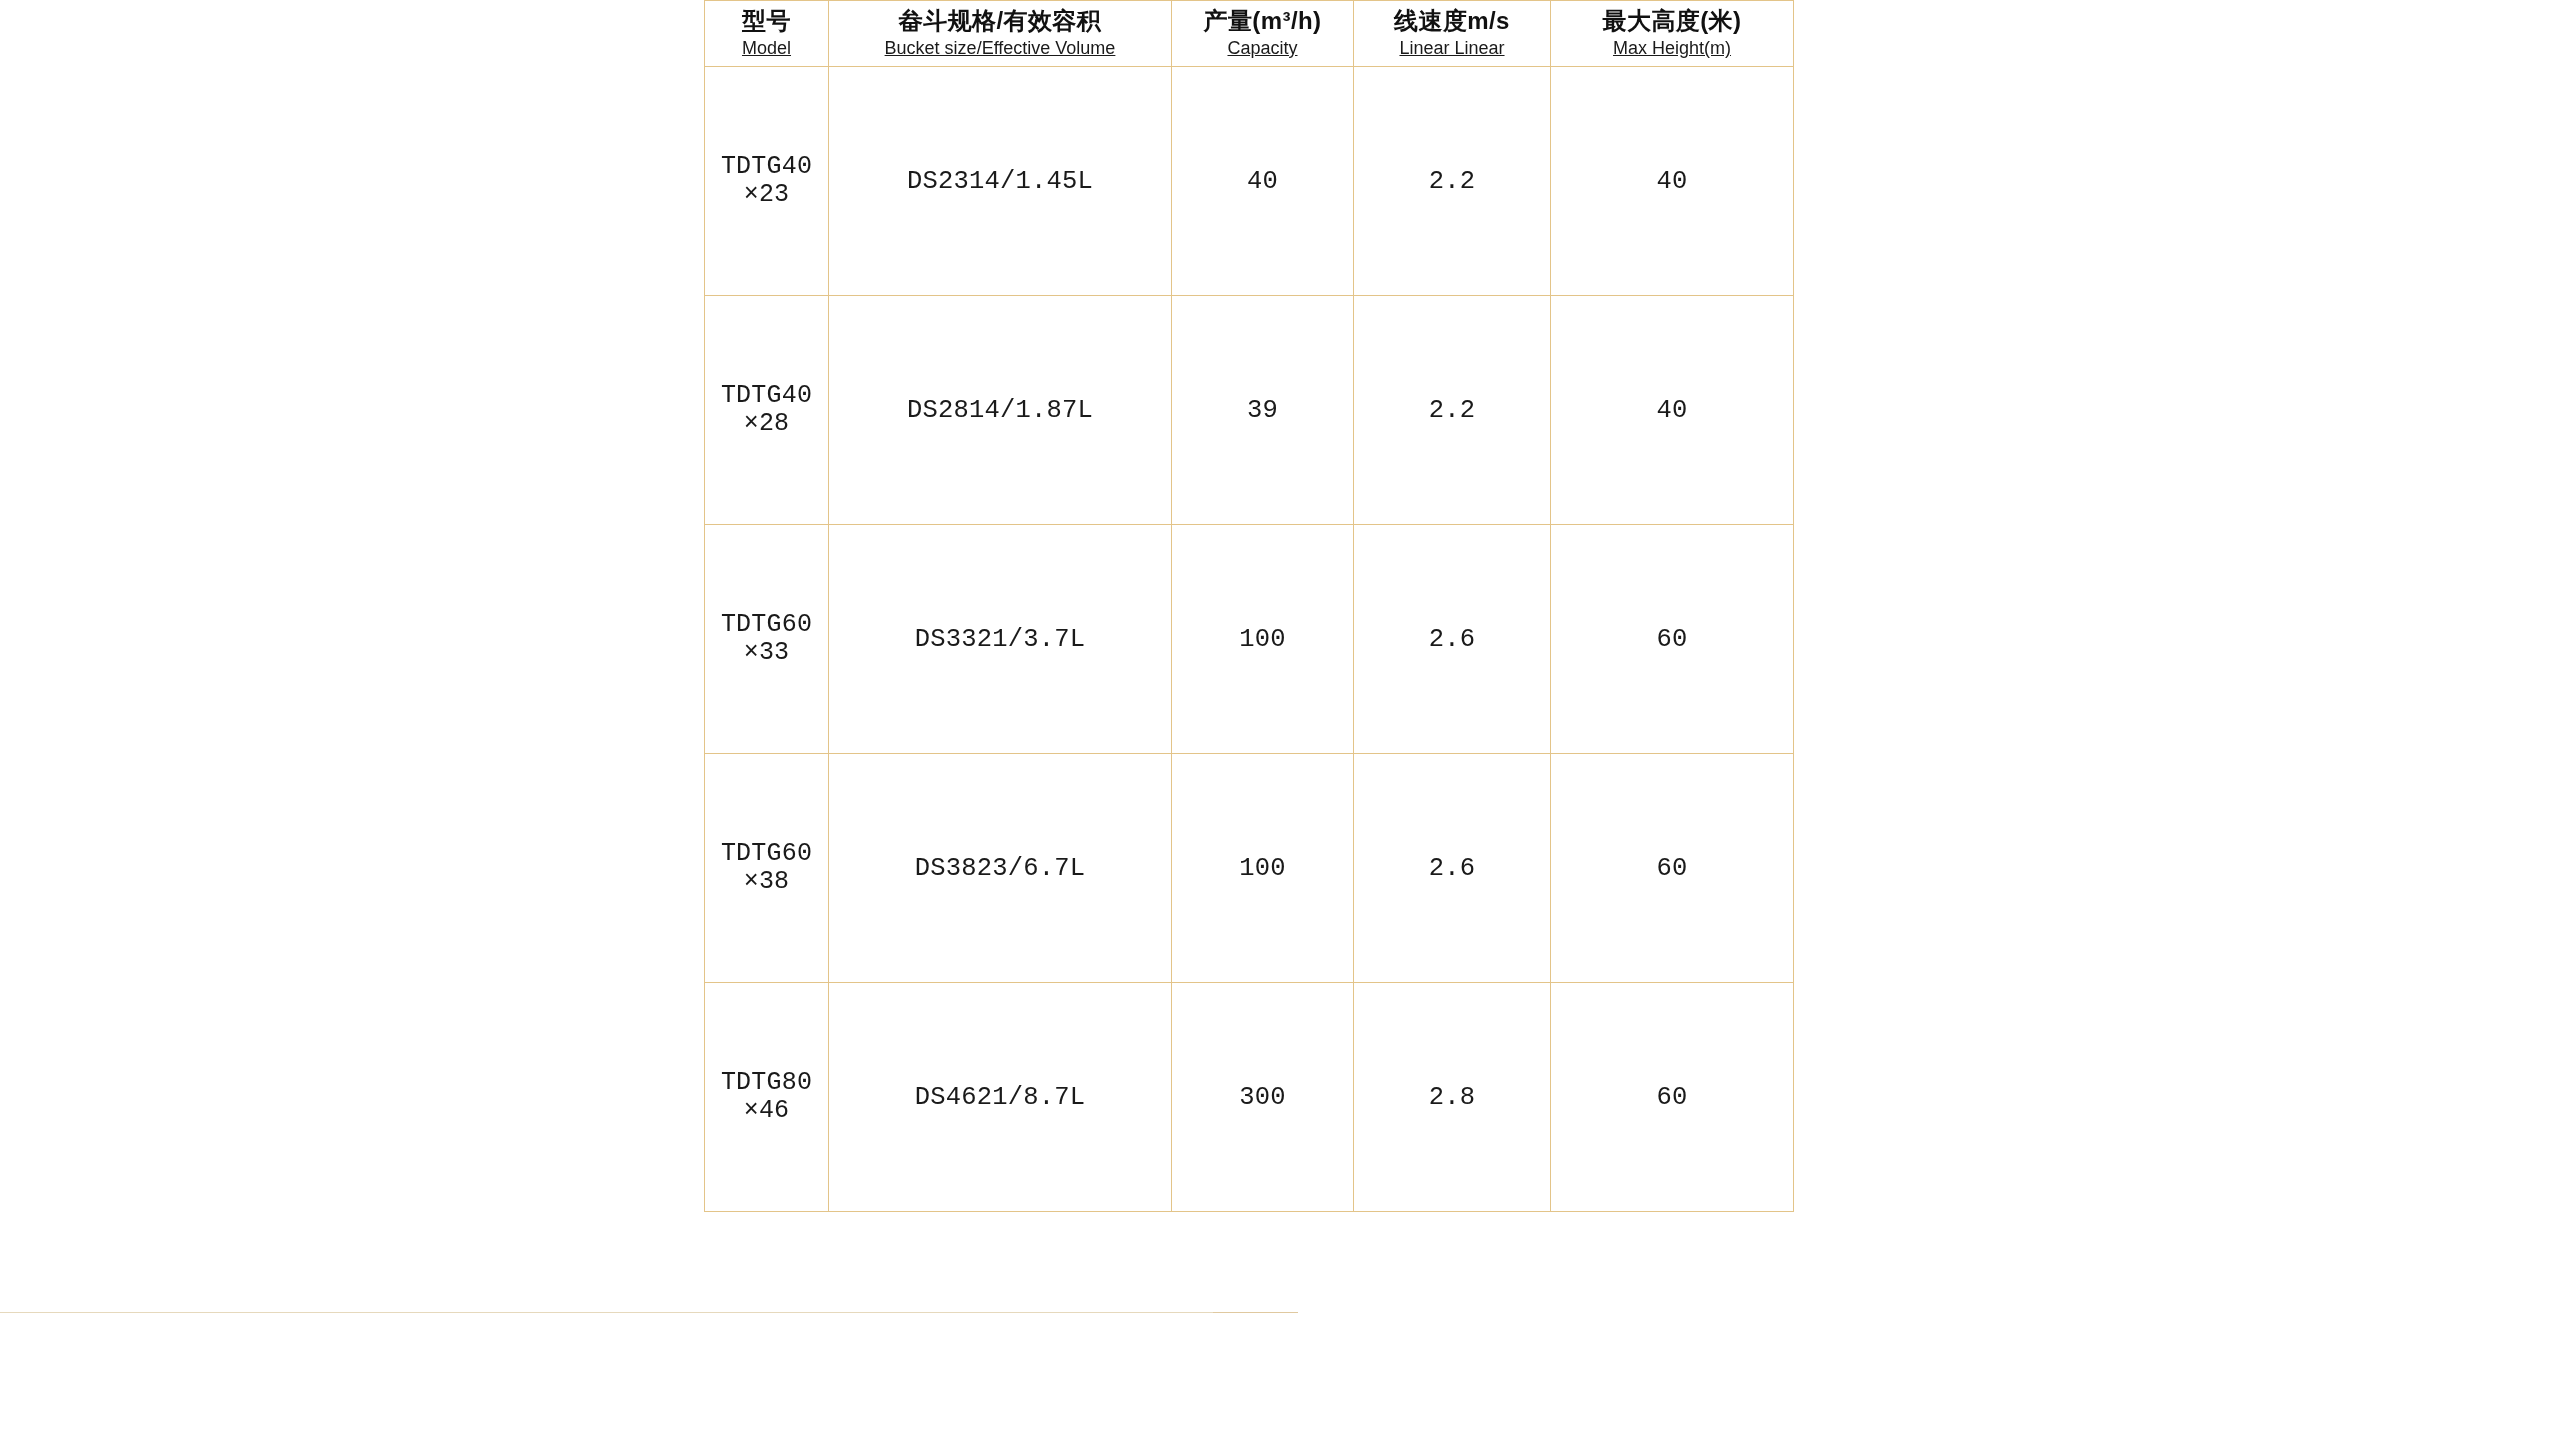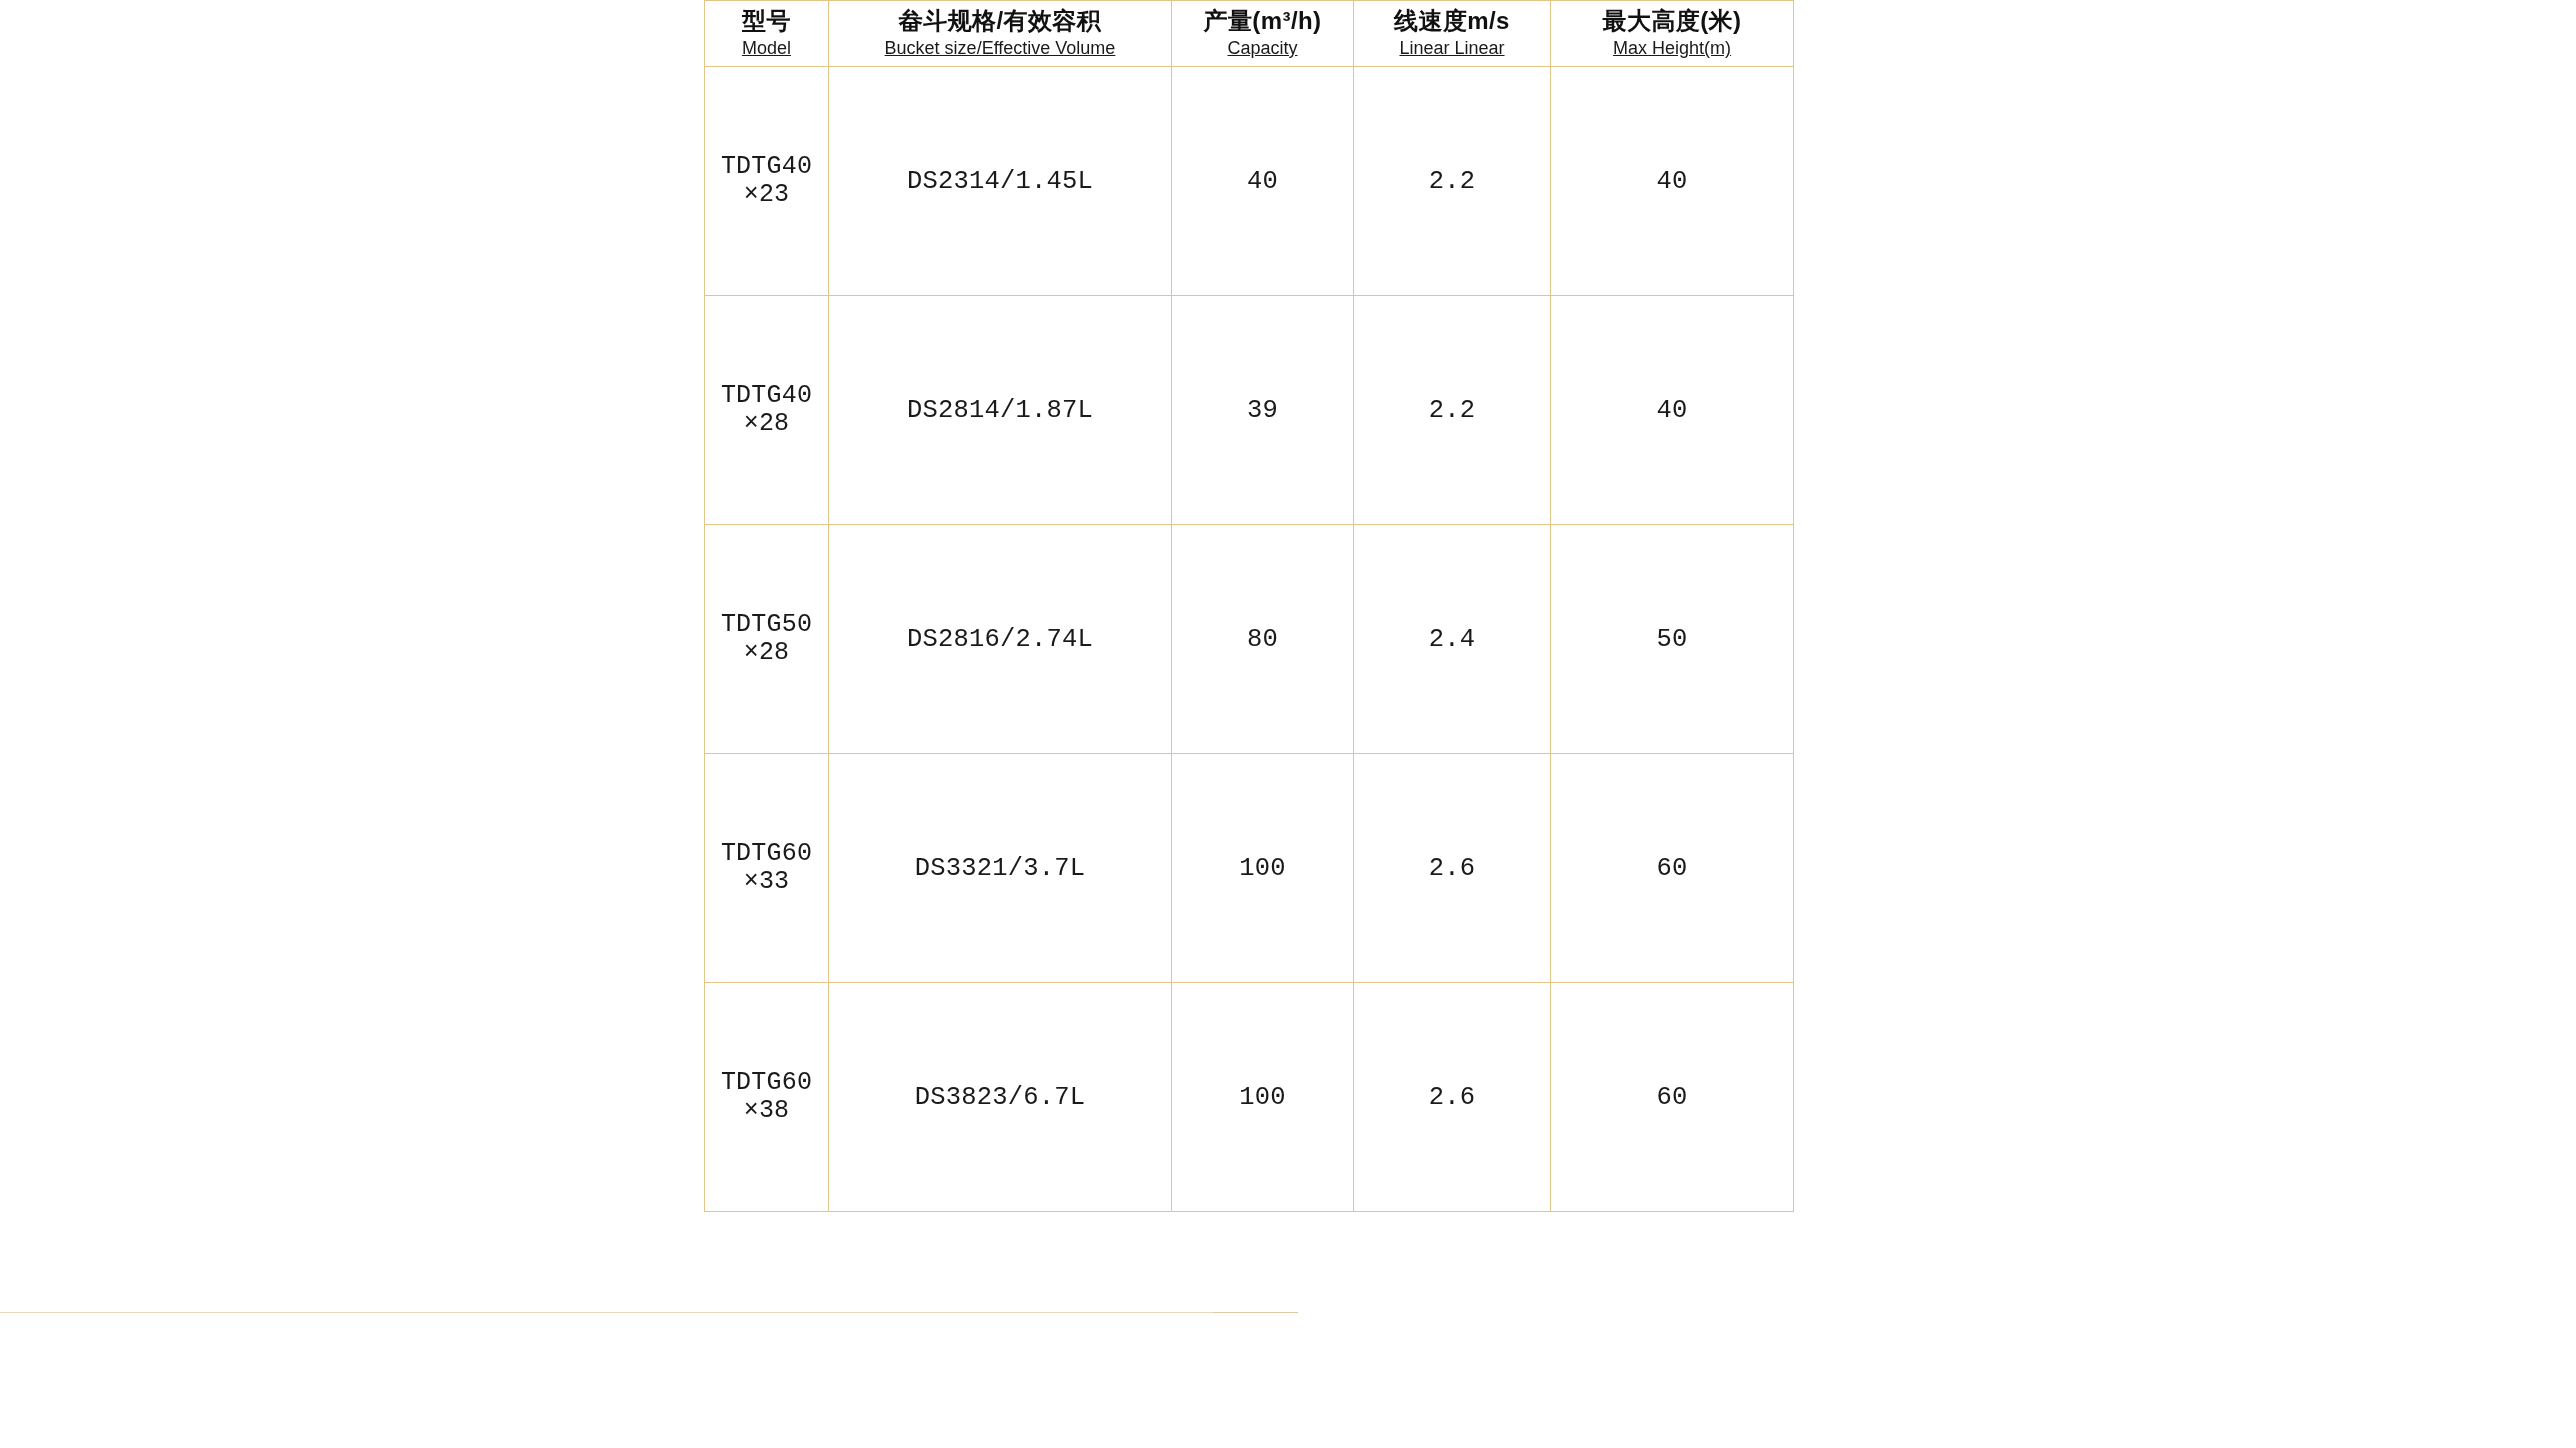--- a/index.html
+++ b/index.html
@@ -154,39 +154,39 @@
       </tr>
       <tr>
         <td class="model">TDTG40
 ×28</td>
         <td class="value">DS2814/1.87L</td>
         <td class="value">39</td>
         <td class="value">2.2</td>
         <td class="value">40</td>
       </tr>
       <tr>
-        <td class="model">TDTG50
-×28</td>
-        <td class="value">DS2816/2.74L</td>
-        <td class="value">80</td>
-        <td class="value">2.4</td>
-        <td class="value">50</td>
-      </tr>
-      <tr>
         <td class="model">TDTG60
 ×33</td>
         <td class="value">DS3321/3.7L</td>
         <td class="value">100</td>
         <td class="value">2.6</td>
         <td class="value">60</td>
       </tr>
       <tr>
         <td class="model">TDTG60
 ×38</td>
         <td class="value">DS3823/6.7L</td>
         <td class="value">100</td>
         <td class="value">2.6</td>
         <td class="value">60</td>
       </tr>
+      <tr>
+        <td class="model">TDTG80
+×46</td>
+        <td class="value">DS4621/8.7L</td>
+        <td class="value">300</td>
+        <td class="value">2.8</td>
+        <td class="value">60</td>
+      </tr>
     </tbody>
   </table>
 </div>
 
 
 </body></html>

